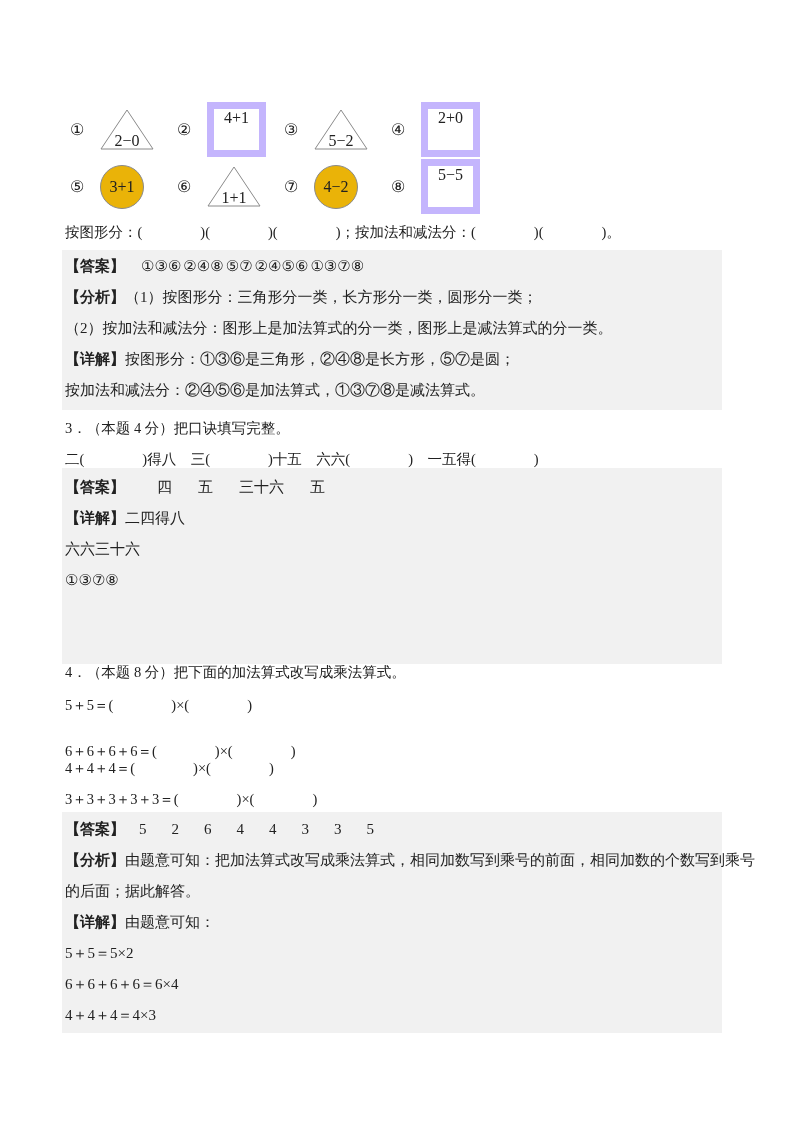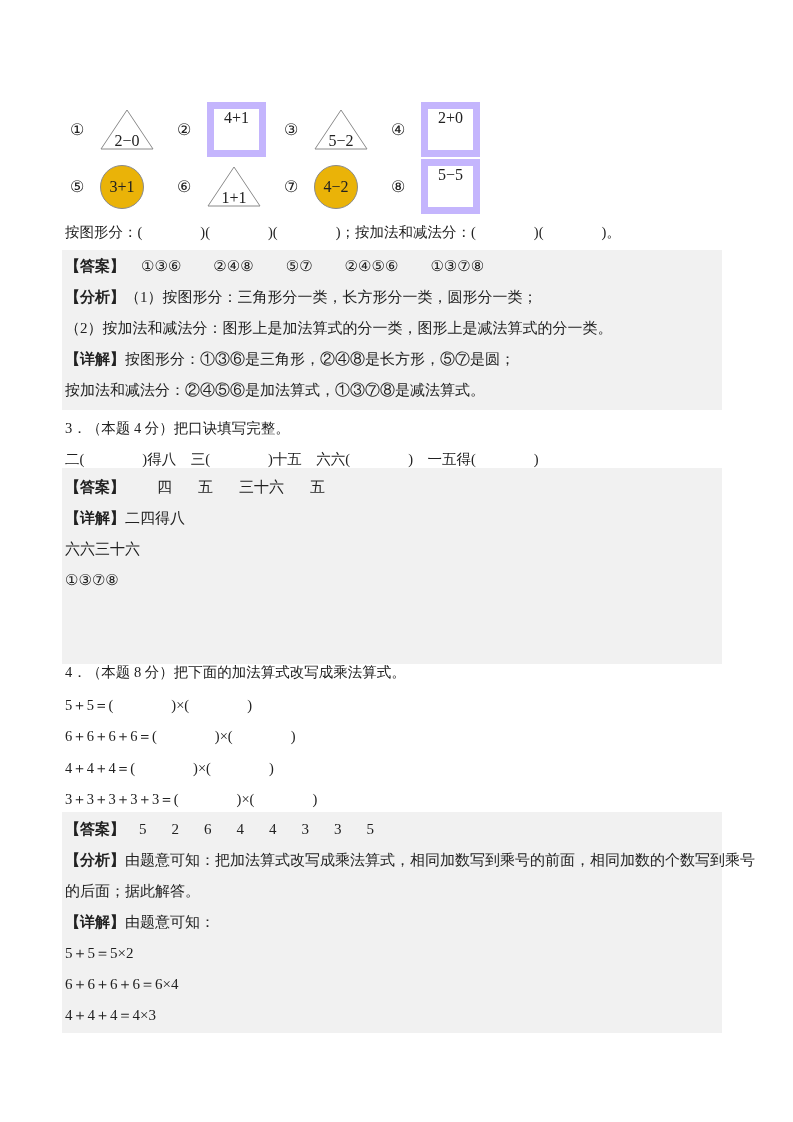--- a/index.html
+++ b/index.html
@@ -20,21 +20,21 @@
        display:flex;align-items:center;justify-content:center;font-size:16px;background:#eab308;}
 
   
   .tline{position:absolute;left:65px;width:670px;height:31px;line-height:31px;
          font-size:14.5px;white-space:nowrap;}
   .gray{position:absolute;left:62px;width:660px;background:#f1f1f1;}
   .gline{line-height:31px;font-size:15px;white-space:nowrap;padding-left:3px;}
   .lbl{font-weight:700;}
   .ans-row{display:flex;align-items:center;}
   .ans-items{display:flex;}
-  .gap-q2{gap:32px;margin-left:16px;}
+  .gap-q2{gap:2px;margin-left:16px;}
   .gap-q3{gap:26px;margin-left:32px;}
   .gap-q4{gap:25px;margin-left:14px;}
   .pt1{padding-top:1px;}  .pt4{padding-top:4px;}  .pt2{padding-top:2px;}
 </style>
 </head>
 <body>
 
 <div class="page">
 
   <div class="shapes">
@@ -143,21 +143,21 @@
     </div>
     <div class="gline">
       <span class="lbl">【详解】</span><span>二四得八</span>
     </div>
     <div class="gline">六六三十六</div>
     <div class="gline">①③⑦⑧</div>
   </div>
 
   <div class="tline" style="top:657px">4．（本题 8 分）把下面的加法算式改写成乘法算式。</div>
   <div class="tline" style="top:690px">5＋5＝(　　　　)×(　　　　)</div>
-  <div class="tline" style="top:721px">6＋6＋6＋6＝(　　　　)×(　　　　)</div>
+  <div class="tline" style="top:736px">6＋6＋6＋6＝(　　　　)×(　　　　)</div>
   <div class="tline" style="top:753px">4＋4＋4＝(　　　　)×(　　　　)</div>
   <div class="tline" style="top:784px">3＋3＋3＋3＋3＝(　　　　)×(　　　　)</div>
 
   <div class="gray pt2" style="top:812px;height:219px">
     <div class="gline ans-row">
       <span class="lbl">【答案】</span>
       <span class="ans-items gap-q4">
         <span>5</span>
         <span>2</span>
         <span>6</span>

